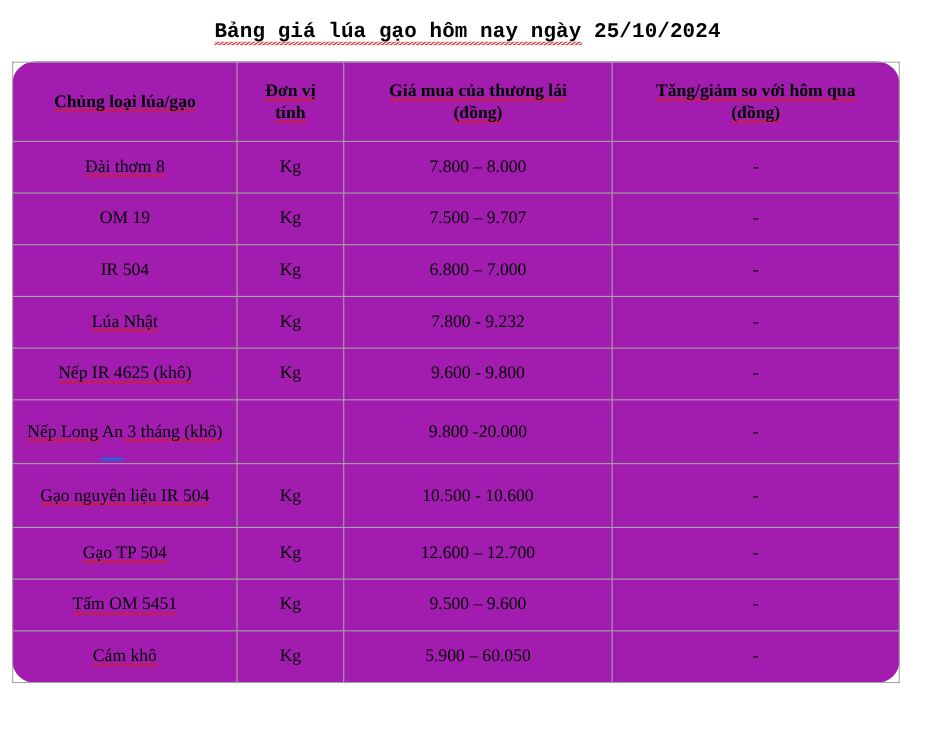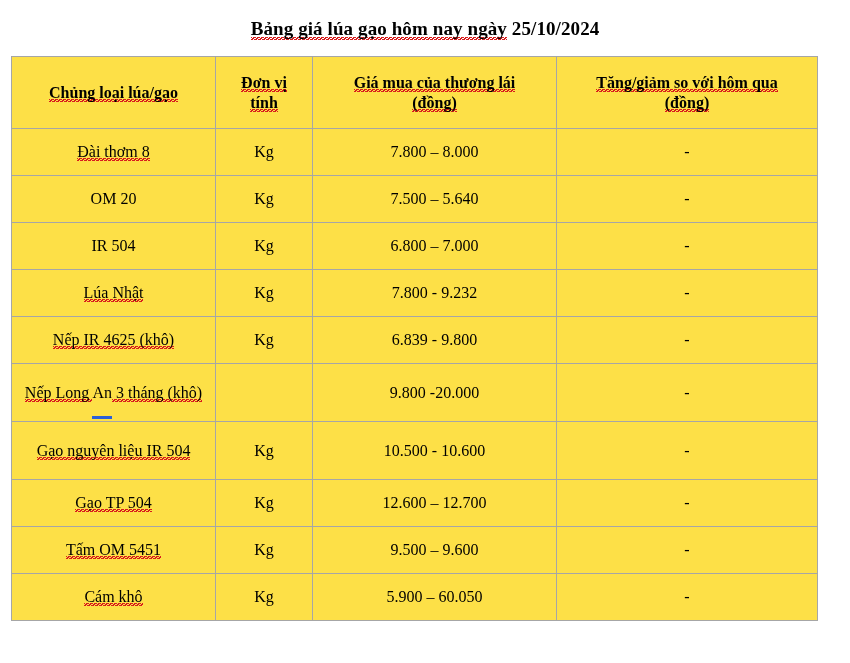--- a/index.html
+++ b/index.html
@@ -24,21 +24,21 @@
   
   .title-bar {
     width: 850px;
     height: 50px;
     display: flex;
     align-items: center;
     justify-content: center;
     padding-top: 8px;
   }
   .doc-title {
-    font-family: Liberation Serif, serif;
+    font-family: Liberation Mono, monospace;
     font-weight: bold;
     font-size: 19px;
     line-height: 24px;
     letter-spacing: 0.1px;
     white-space: nowrap;
   }
 
   
   
   .sp {
@@ -62,21 +62,22 @@
   .table-wrap {
     position: absolute;
     left: 11px;
     top: 56px;
     width: 806px;
   }
   table.price-table {
     width: 806px;
     border-collapse: collapse;
     table-layout: fixed;
-    background: #fde047;
+    background: #a21caf;
+    border-radius: 21px;
   }
   table.price-table td,
   table.price-table th {
     border: 1px solid #a6a6a6;
     text-align: center;
     vertical-align: middle;
     padding: 4px 6px;
     font-size: 16px;
     line-height: 20px;
     color: #000000;
@@ -138,41 +139,41 @@
         </tr>
       </thead>
       <tbody>
           <tr>
             <td><span class="sp">Đài thơm 8</span></td>
             <td>Kg</td>
             <td class="nowrapish">7.800 – 8.000</td>
             <td class="dash-cell">-</td>
           </tr>
           <tr>
-            <td><span class="">OM 20</span></td>
-            <td>Kg</td>
-            <td class="nowrapish">7.500 – 5.640</td>
+            <td><span class="">OM 19</span></td>
+            <td>Kg</td>
+            <td class="nowrapish">7.500 – 9.707</td>
             <td class="dash-cell">-</td>
           </tr>
           <tr>
             <td><span class="">IR 504</span></td>
             <td>Kg</td>
             <td class="nowrapish">6.800 – 7.000</td>
             <td class="dash-cell">-</td>
           </tr>
           <tr>
             <td><span class="sp">Lúa Nhật</span></td>
             <td>Kg</td>
             <td class="nowrapish">7.800 - 9.232</td>
             <td class="dash-cell">-</td>
           </tr>
           <tr>
             <td><span class="sp">Nếp IR 4625 (khô)</span></td>
             <td>Kg</td>
-            <td class="nowrapish">6.839 - 9.800</td>
+            <td class="nowrapish">9.600 - 9.800</td>
             <td class="dash-cell">-</td>
           </tr>
           <tr class="tall">
             <td><span class="sp">Nếp Long </span><span class="gr">An</span><span class="sp"> 3 tháng (khô)</span></td>
             <td></td>
             <td class="nowrapish">9.800 -20.000</td>
             <td class="dash-cell">-</td>
           </tr>
           <tr class="tall">
             <td><span class="sp">Gạo nguyên liệu IR 504</span></td>

